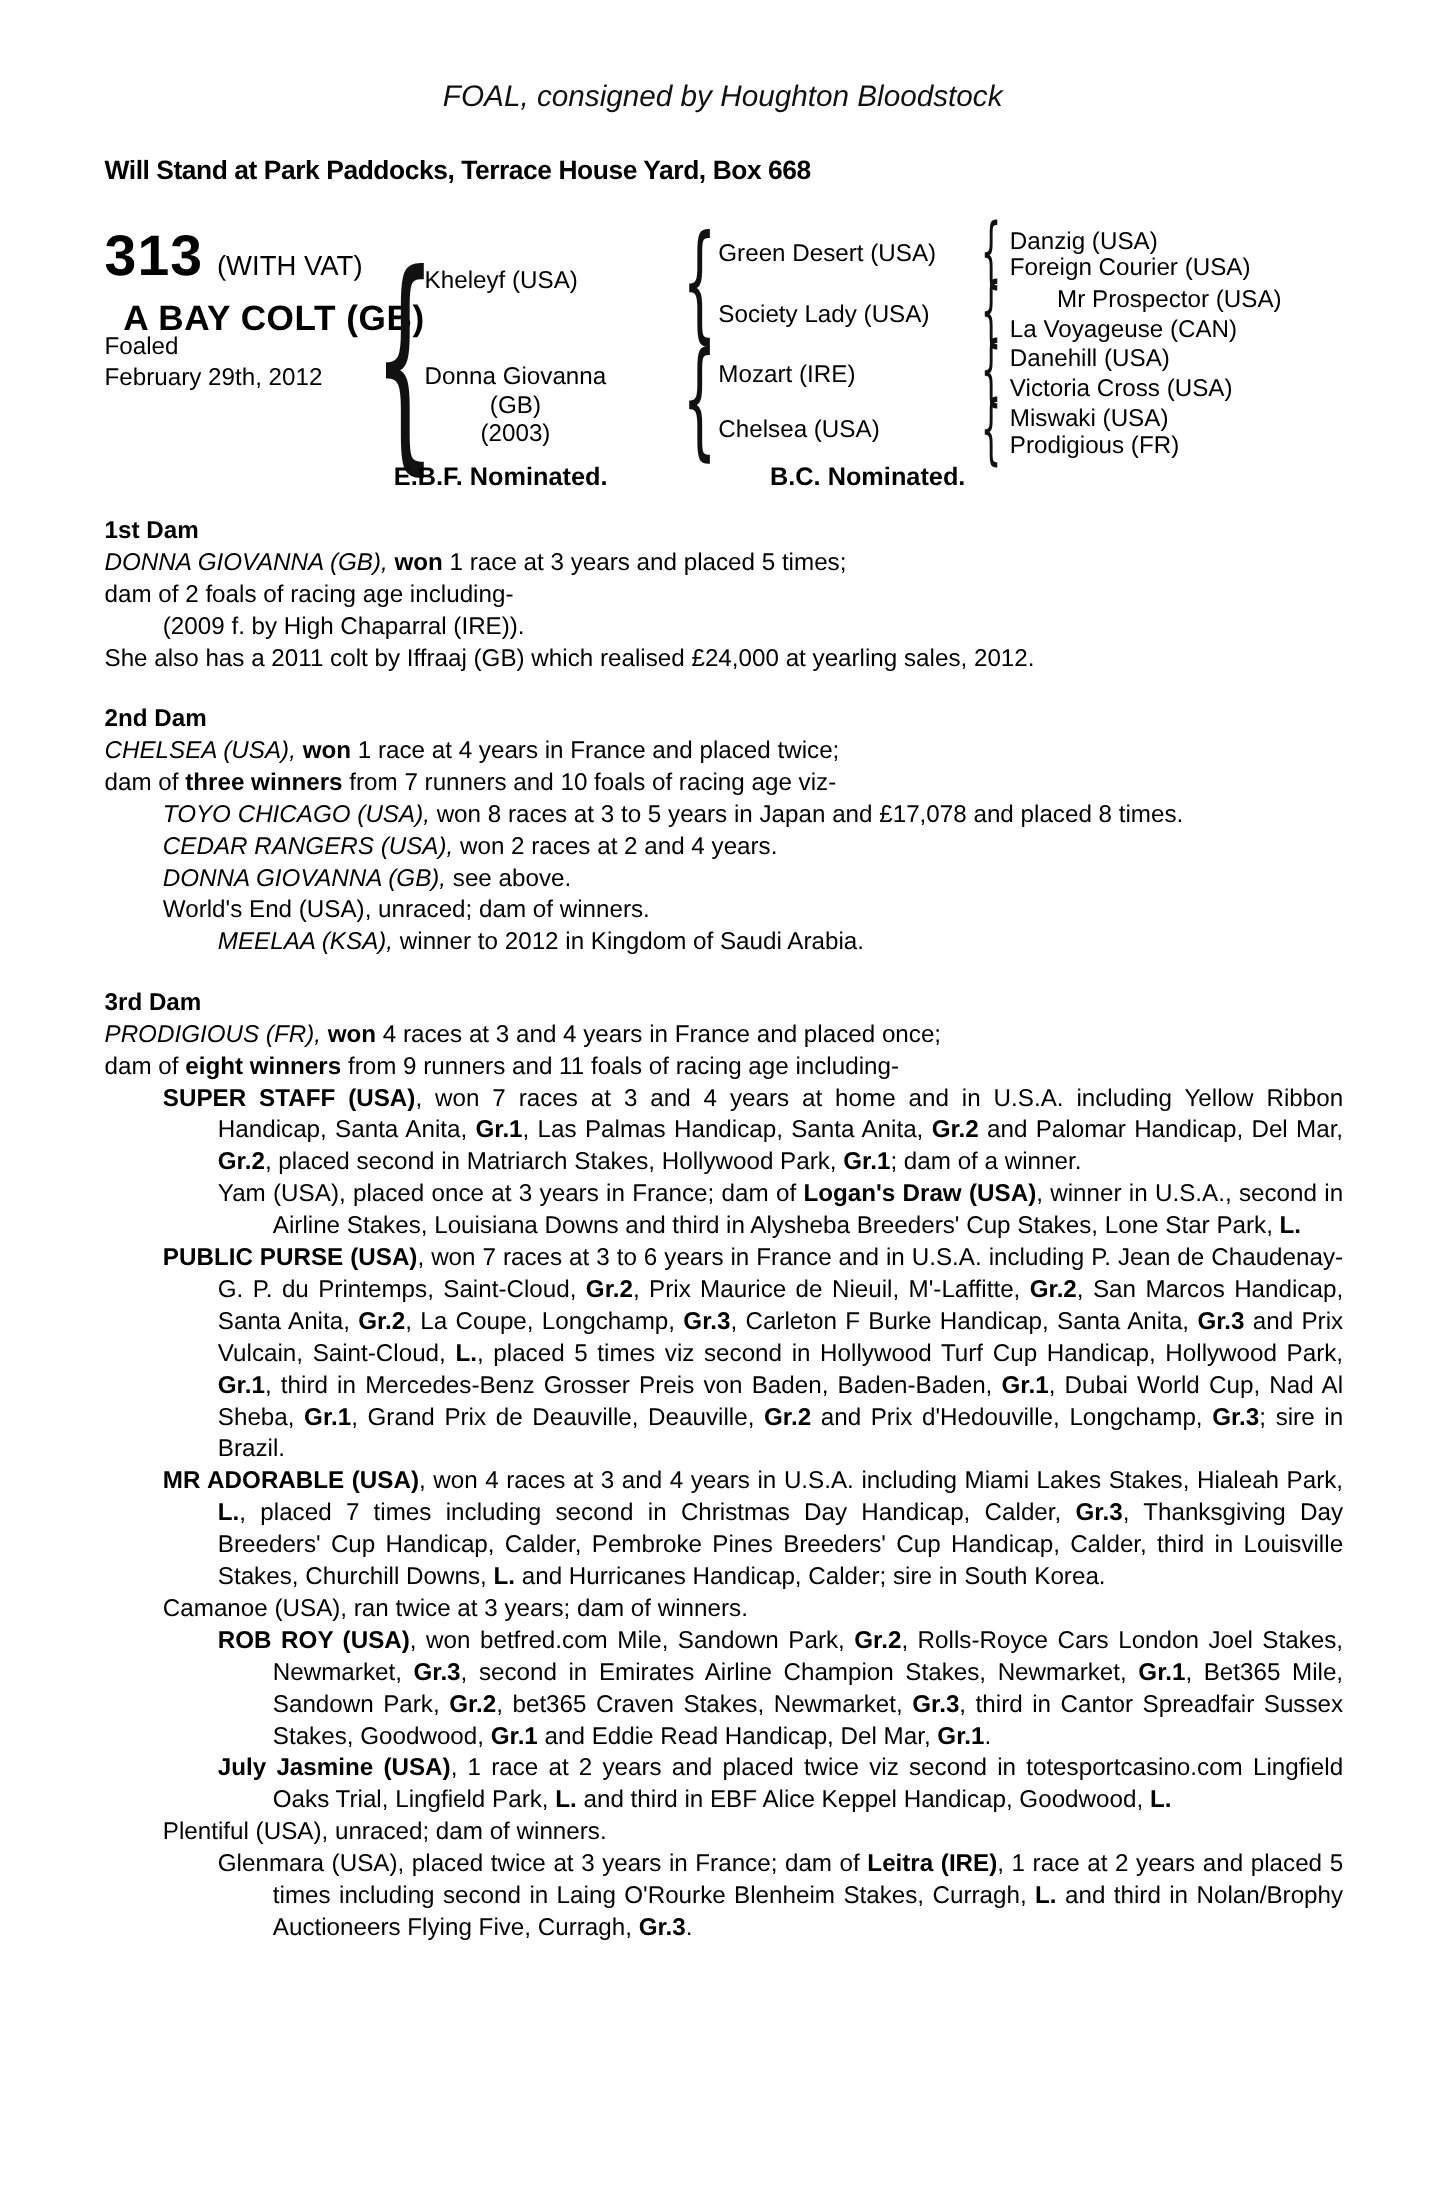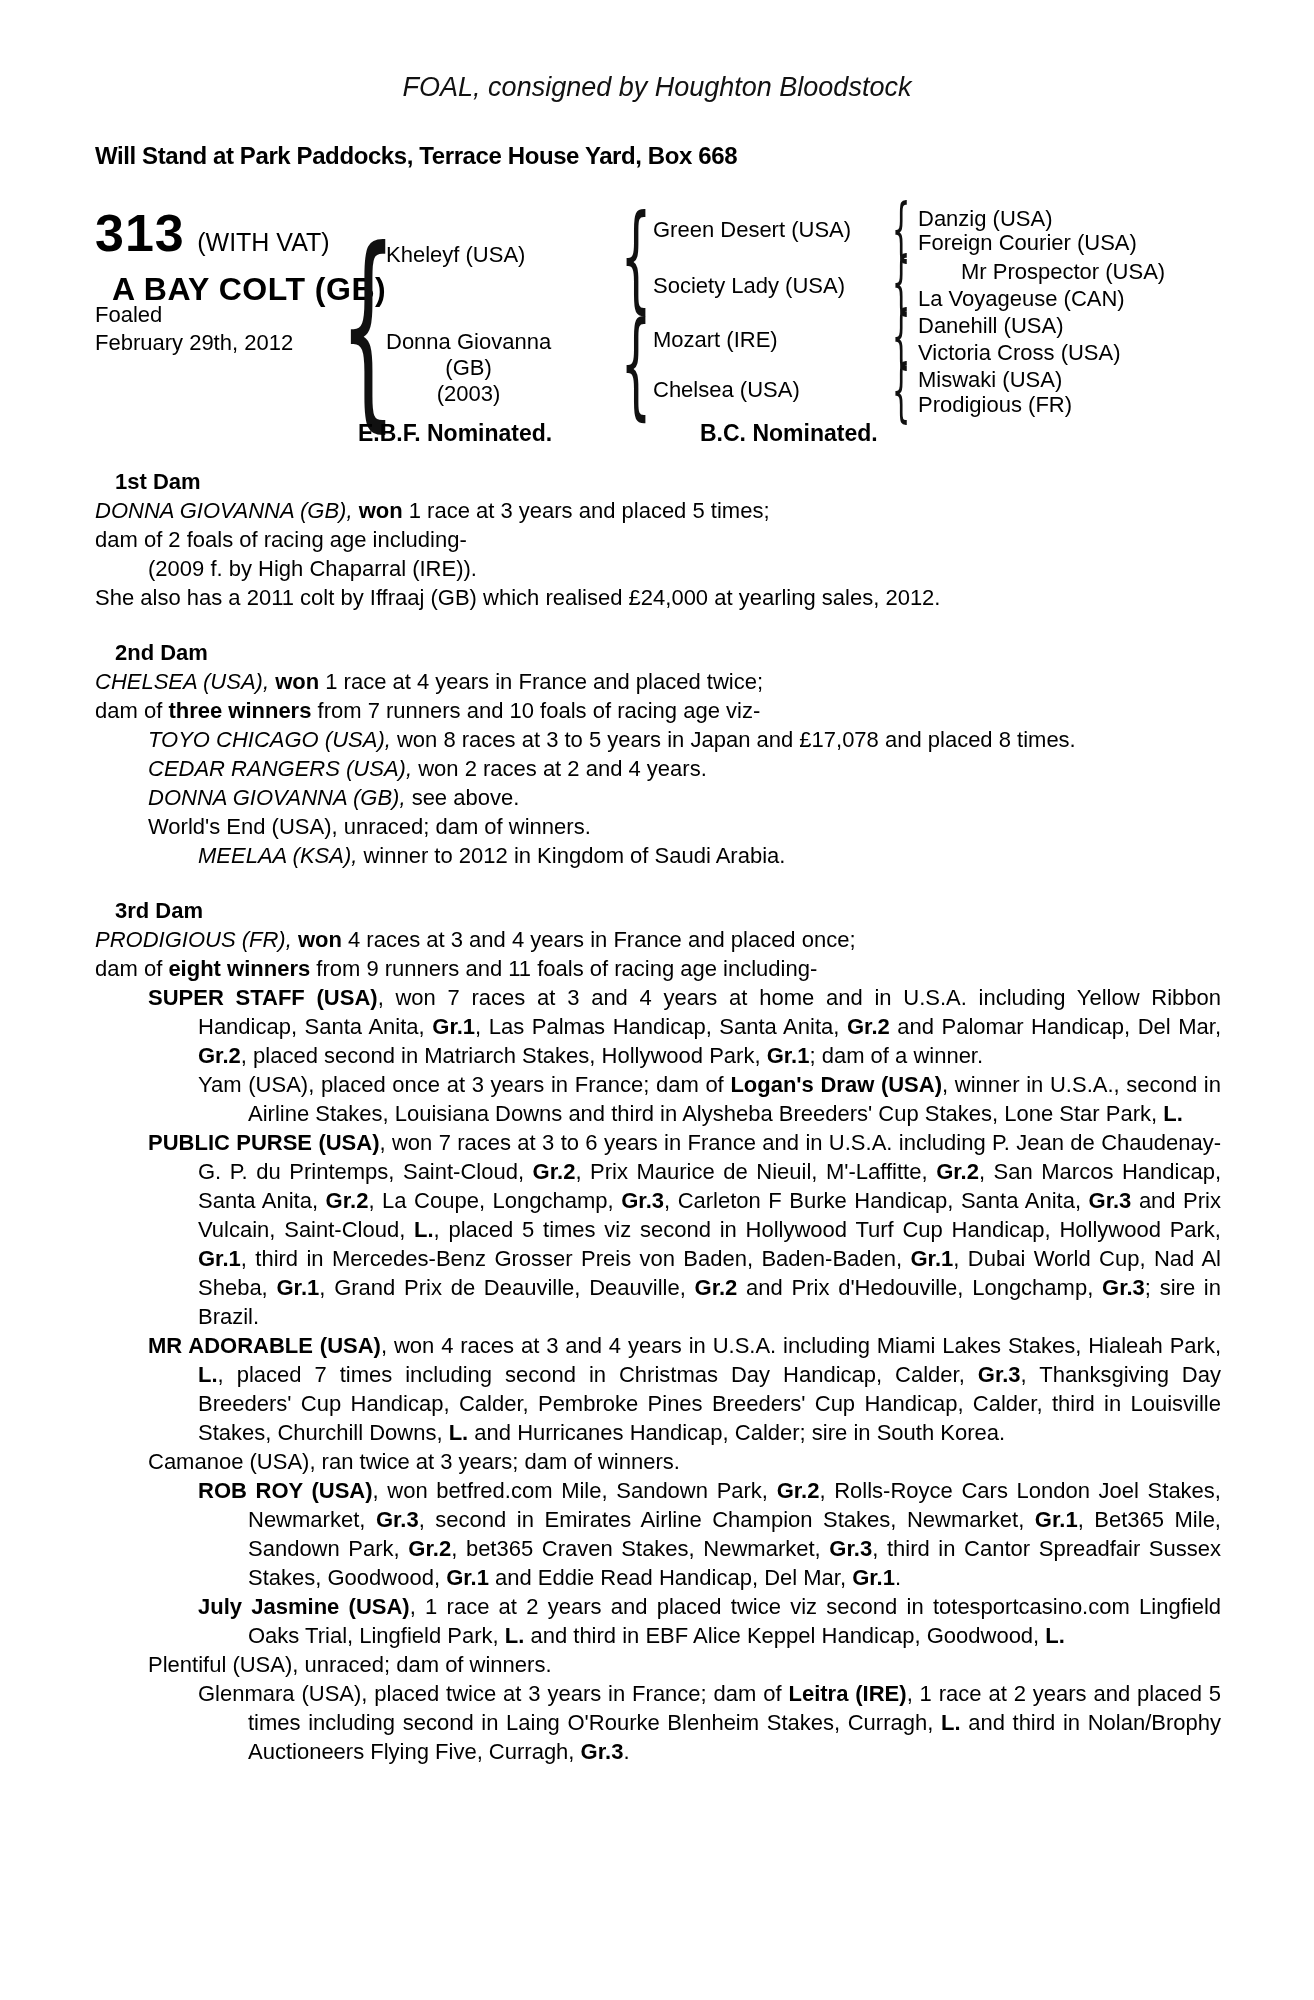--- a/index.html
+++ b/index.html
@@ -57,21 +57,21 @@
 
   .nominated{font-weight:bold;font-size:23px;}
   .ebf{left:358px;top:420px;}
   .bc {left:700px;top:420px;}
 
   
   #sections{
     position:absolute;left:95px;top:467px;width:1126px;
     font-size:22px;line-height:29px;
   }
-  .sec-h{font-weight:bold;margin-left:20px;}
+  .sec-h{font-weight:bold;}
   .sec-h + .sec-h, .para + .sec-h{margin-top:26px;}
   .para{text-align:justify;}
   .para.l1{padding-left:103px;text-indent:-50px;}
   .para.l2{padding-left:153px;text-indent:-50px;}
   .bold{font-weight:bold;}
   .ital{font-style:italic;}
 </style>
 </head>
 <body>
 

